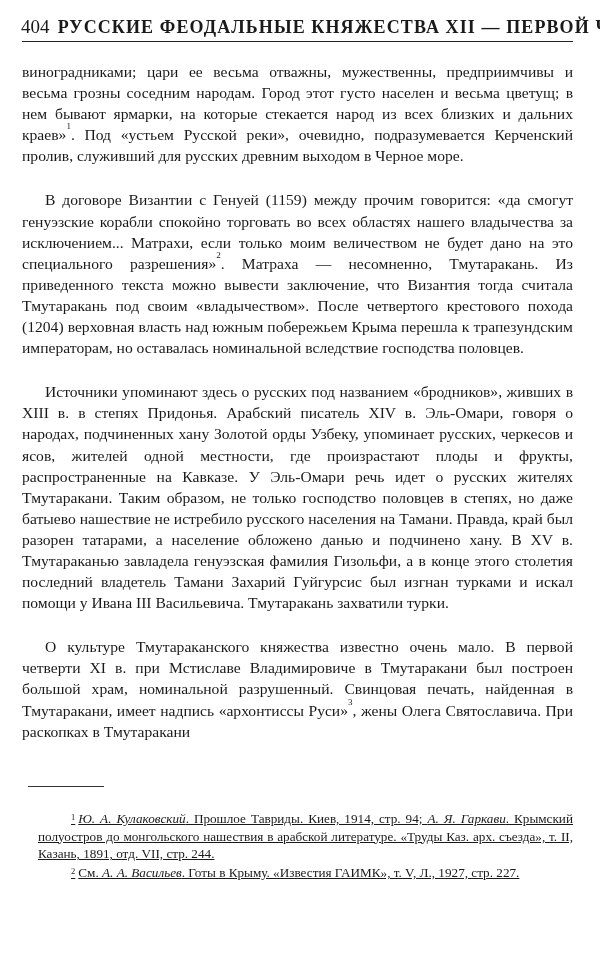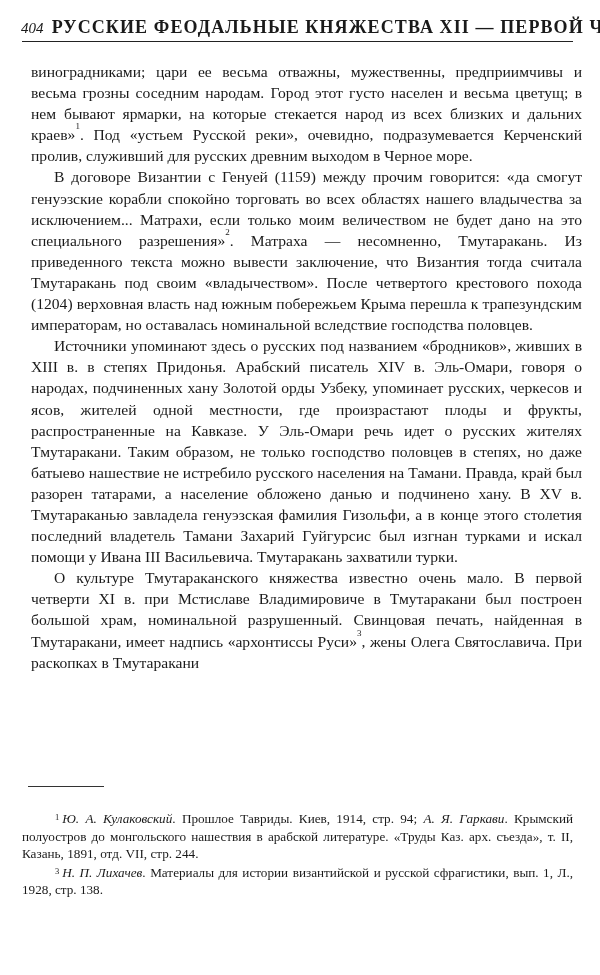--- a/index.html
+++ b/index.html
@@ -19,55 +19,55 @@
     position: absolute;
     left: 21px;
     top: 18px;
     width: 551px;
     font-size: 13.2px;
     letter-spacing: 0.9px;
     white-space: nowrap;
     line-height: 18px;
   }
   .page-header .page-number {
-    font-size: 15px;
+    font-size: 19px;
     letter-spacing: 0;
     margin-right: 4px;
-    font-style: italic;
   }
   .page-header .running-title {
     font-variant: normal;
     font-weight: bold;
     font-size: 18px;
     letter-spacing: 1.1px;
   }
   .header-rule {
     position: absolute;
     left: 22px;
     top: 41px;
     width: 551px;
     height: 0;
     border-top: 1.4px solid #222;
   }
   .body-text {
     position: absolute;
-    left: 31px;
+    left: 22px;
     top: 61px;
     width: 551px;
     font-size: 15.6px;
     line-height: 21.1px;
     text-align: justify;
     hyphens: manual;
   }
   .body-text p {
     margin: 0;
     text-indent: 0;
   }
   .body-text p.indent {
     text-indent: 23px;
+    margin-top: 23px;
   }
   sup.fn {
     font-size: 9px;
     vertical-align: top;
     position: relative;
     top: -2px;
     line-height: 1;
   }
   .footnote-rule {
     position: absolute;
@@ -80,22 +80,23 @@
   .footnotes {
     position: absolute;
     left: 22px;
     top: 810px;
     width: 551px;
     font-size: 13.2px;
     line-height: 17.6px;
     text-align: justify;
   }
   .footnotes p {
-    margin: 0 0 1px 0;
+    margin: 0 0 1px 16px;
     text-indent: 33px;
+    text-decoration: underline;
   }
   .footnotes .fn-num {
     font-size: 8.5px;
     vertical-align: top;
     position: relative;
     top: -1px;
     margin-right: 3px;
   }
   .footnotes i {
     font-style: italic;
@@ -114,14 +115,14 @@
   <p><span>виноградниками; цари ее весьма отважны, мужественны, предприимчивы и весьма грозны соседним народам. Город этот густо населен и весьма цветущ; в нем бывают ярмарки, на которые стекается народ из всех близких и дальних краев»</span><sup class="fn">1</sup><span>. Под «устьем Русской реки», очевидно, подразумевается Керченский пролив, служивший для русских древним выходом в Черное море.</span></p>
   <p class="indent"><span>В договоре Византии с Генуей (1159) между прочим говорится: «да смогут генуэзские корабли спокойно торговать во всех областях нашего владычества за исключением... Матрахи, если только моим величеством не будет дано на это специального разрешения»</span><sup class="fn">2</sup><span>. Матраха — несомненно, Тмутаракань. Из приведенного текста можно вывести заключение, что Византия тогда считала Тмутаракань под своим «владычеством». После четвертого крестового похода (1204) верховная власть над южным побережьем Крыма перешла к трапезундским императорам, но оставалась номинальной вследствие господства половцев.</span></p>
   <p class="indent">Источники упоминают здесь о русских под названием «бродников», живших в XIII в. в степях Придонья. Арабский писатель XIV в. Эль-Омари, говоря о народах, подчиненных хану Золотой орды Узбеку, упоминает русских, черкесов и ясов, жителей одной местности, где произрастают плоды и фрукты, распространенные на Кавказе. У Эль-Омари речь идет о русских жителях Тмутаракани. Таким образом, не только господство половцев в степях, но даже батыево нашествие не истребило русского населения на Тамани. Правда, край был разорен татарами, а население обложено данью и подчинено хану. В XV в. Тмутараканью завладела генуэзская фамилия Гизольфи, а в конце этого столетия последний владетель Тамани Захарий Гуйгурсис был изгнан турками и искал помощи у Ивана III Васильевича. Тмутаракань захватили турки.</p>
   <p class="indent"><span>О культуре Тмутараканского княжества известно очень мало. В первой четверти XI в. при Мстиславе Владимировиче в Тмутаракани был построен большой храм, номинальной разрушенный. Свинцовая печать, найденная в Тмутаракани, имеет надпись «архонтиссы Руси»</span><sup class="fn">3</sup><span>, жены Олега Святославича. При раскопках в Тмутаракани</span></p>
 </div>
 
 <div class="footnote-rule"></div>
 
 <div class="footnotes">
   <p><span class="fn-num">1</span><i>Ю. А. Кулаковский</i><span>. Прошлое Тавриды. Киев, 1914, стр. 94; </span><i>А. Я. Гаркави</i><span>. Крымский полуостров до монгольского нашествия в арабской литературе. «Труды Каз. арх. съезда», т. II, Казань, 1891, отд. VII, стр. 244.</span></p>
-  <p><span class="fn-num">3</span><i>Н. П. Лихачев</i><span>. Материалы для истории византийской и русской сфрагистики, вып. 1, Л., 1928, стр. 138.</span></p>
+  <p><span class="fn-num">2</span><span>См. </span><i>А. А. Васильев</i><span>. Готы в Крыму. «Известия ГАИМК», т. V, Л., 1927, стр. 227.</span></p>
 </div>
 
 </body></html>

